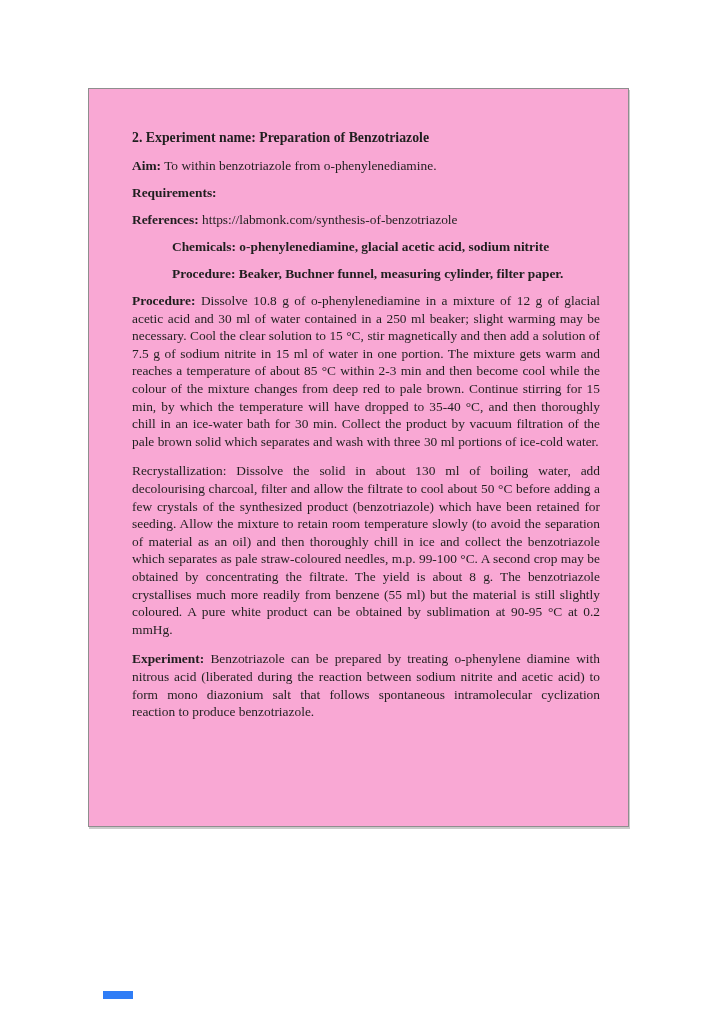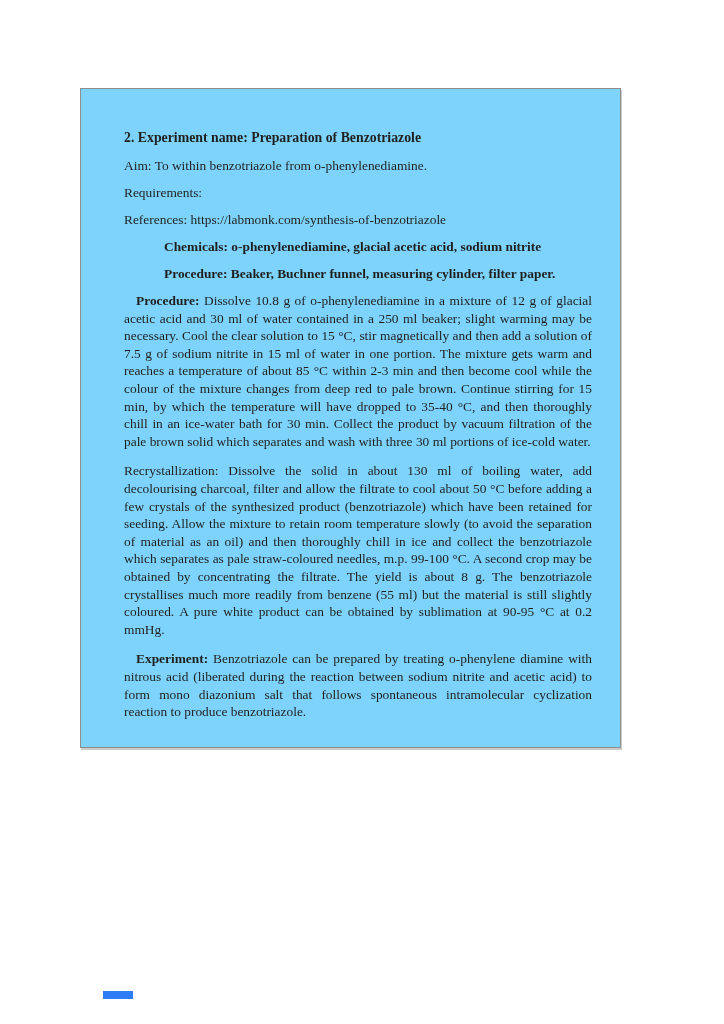--- a/index.html
+++ b/index.html
@@ -10,56 +10,56 @@
   body {
     width: 724px;
     height: 1024px;
     position: relative;
     overflow: hidden;
     font-family: "Liberation Serif", "DejaVu Serif", serif;
     color: #1f1f1f;
   }
   .page-box {
     position: absolute;
-    left: 80px;
+    left: 88px;
     top: 88px;
     width: 541px;
-    height: 660px;
-    background: #7dd3fc;
+    height: 739px;
+    background: #f9a8d4;
     border: 1px solid #8e8e8e;
     box-shadow: 1px 2px 0 rgba(140,140,140,0.45);
     box-sizing: border-box;
   }
   .page-content {
     position: absolute;
     left: 43px;
     top: 40px;
     width: 468px;
     font-size: 13.4px;
     line-height: 17.6px;
   }
   .heading {
     font-weight: bold;
     font-size: 13.8px;
     margin: 0 0 10px 0;
   }
   .kv-line {
     margin: 0 0 9.5px 0;
   }
-  .kv-line b { font-weight: normal; }
+  .kv-line b { font-weight: bold; }
   .indent-line {
     margin: 0 0 9.5px 0;
     padding-left: 40px;
     font-weight: bold;
   }
   .para {
     text-align: justify;
     margin: 0 0 12px 0;
   }
-  .para b { font-weight: bold; margin-left: 12px; }
+  .para b { font-weight: bold; }
   .accent-bar {
     position: absolute;
     left: 103px;
     top: 991px;
     width: 30px;
     height: 8px;
     background: #2f7df6;
   }
 </style>
 </head>

